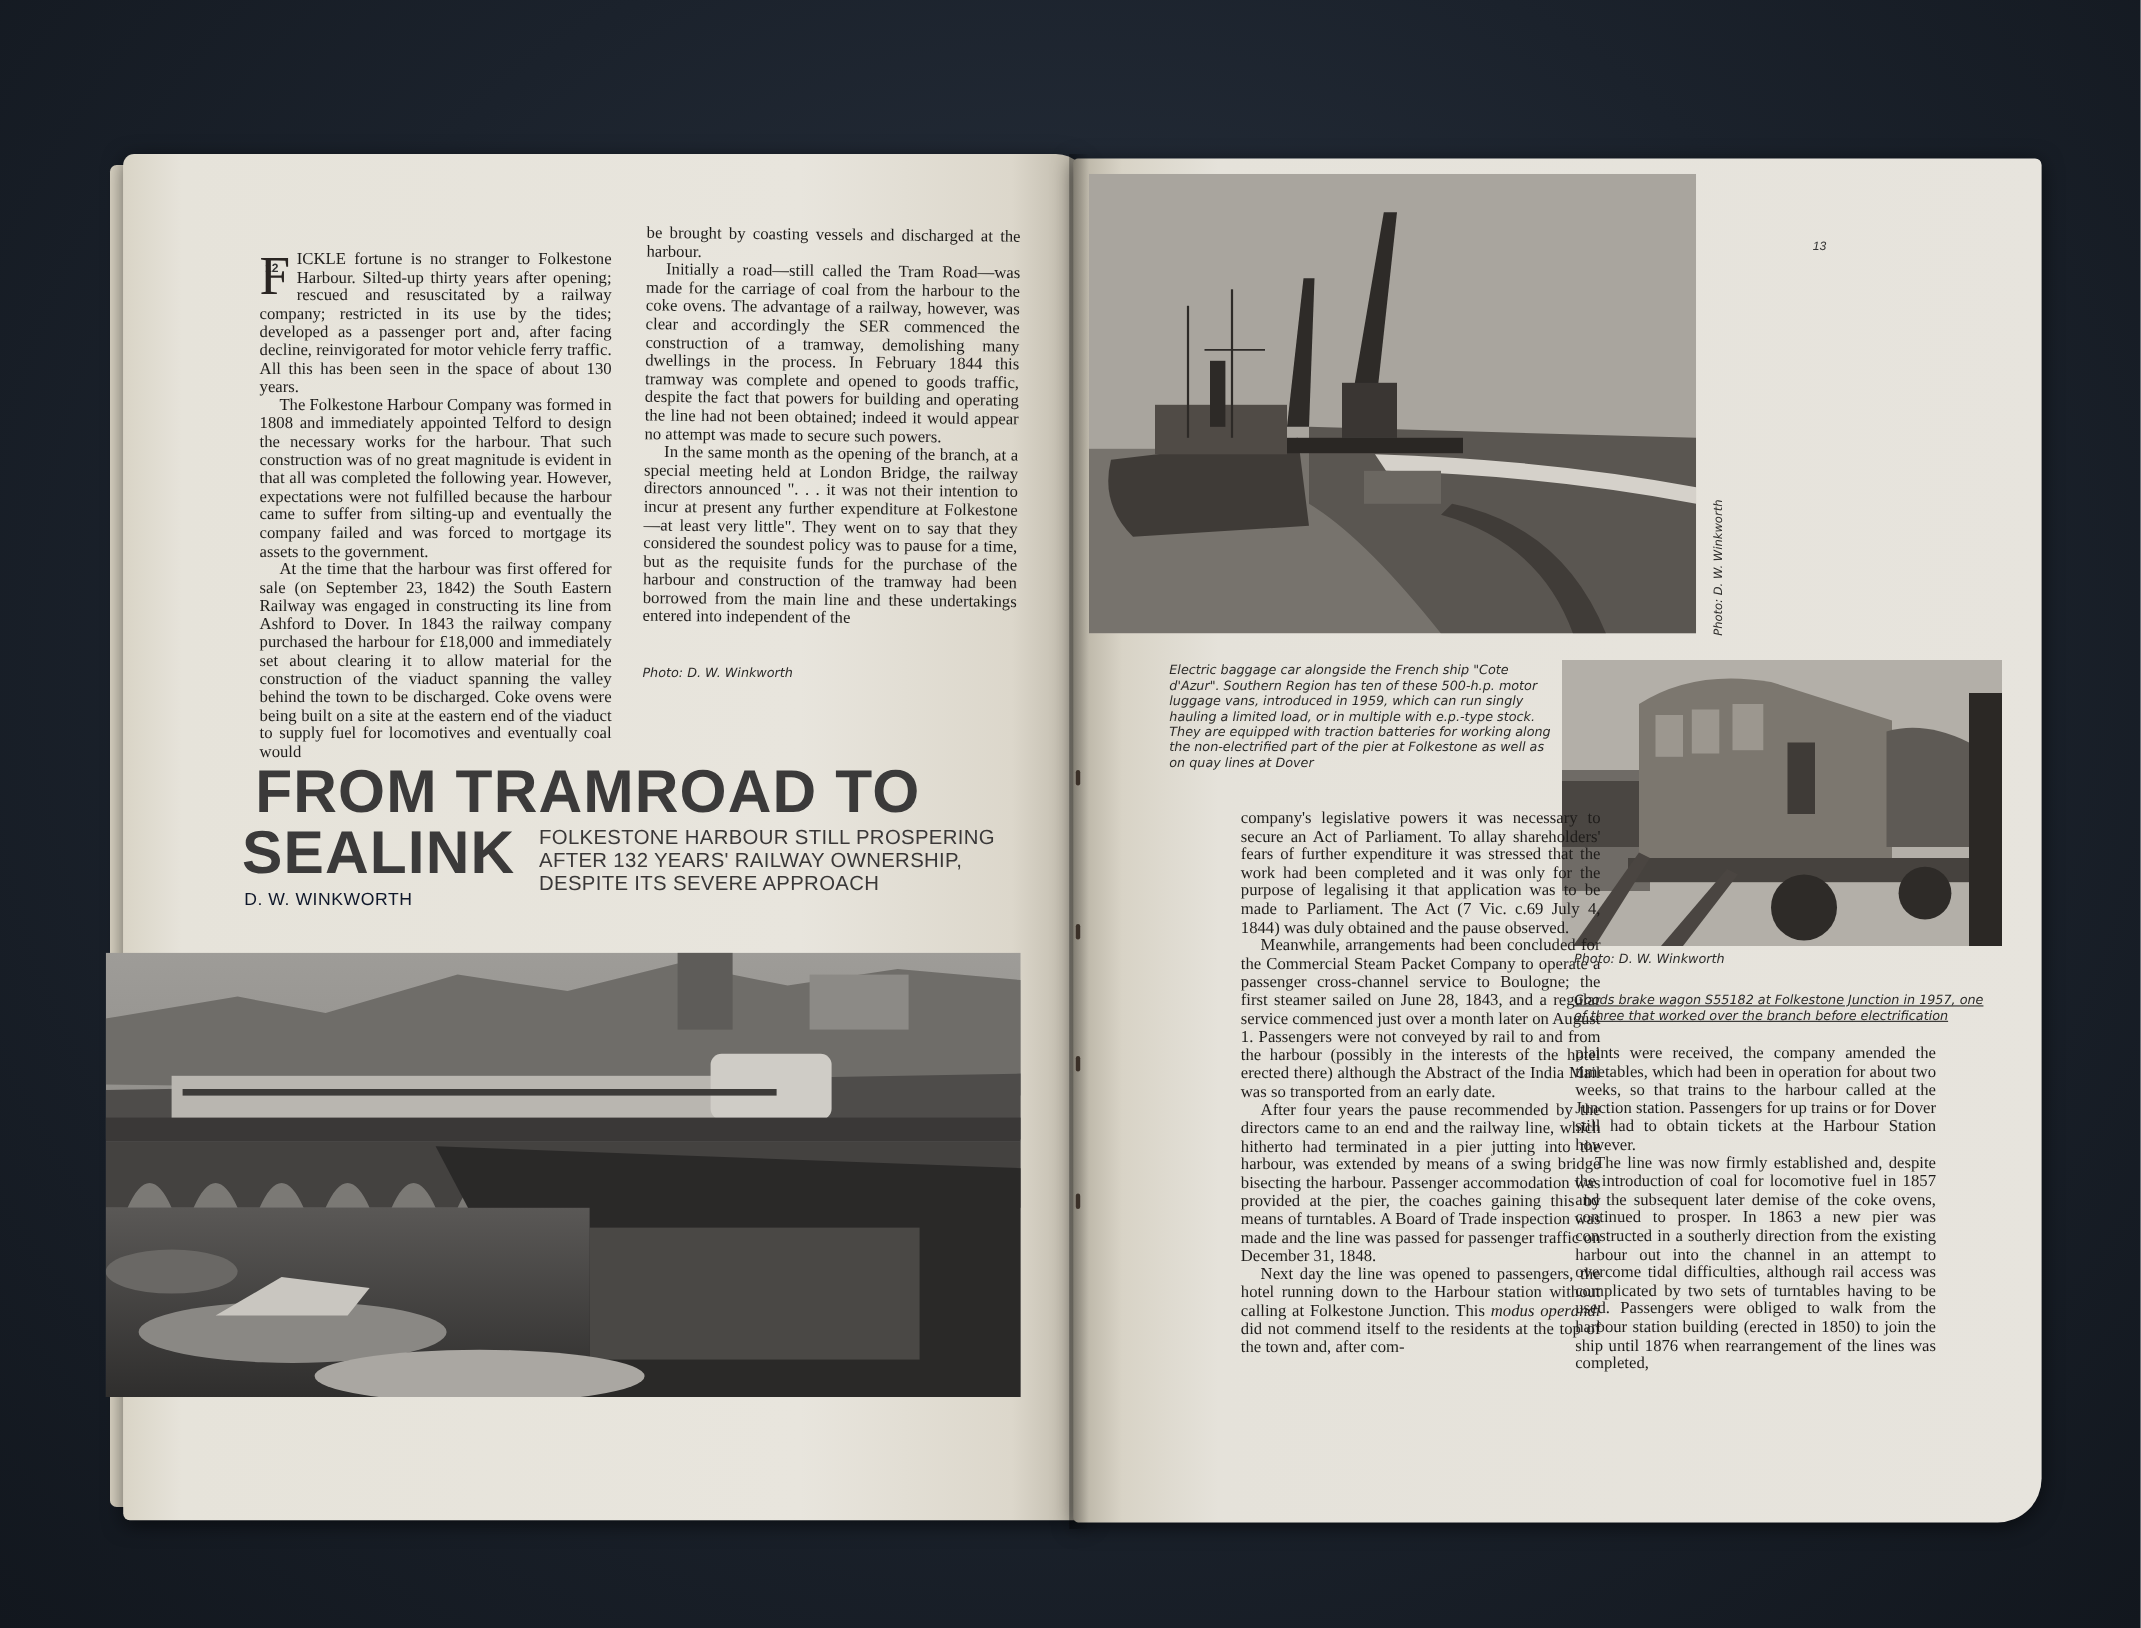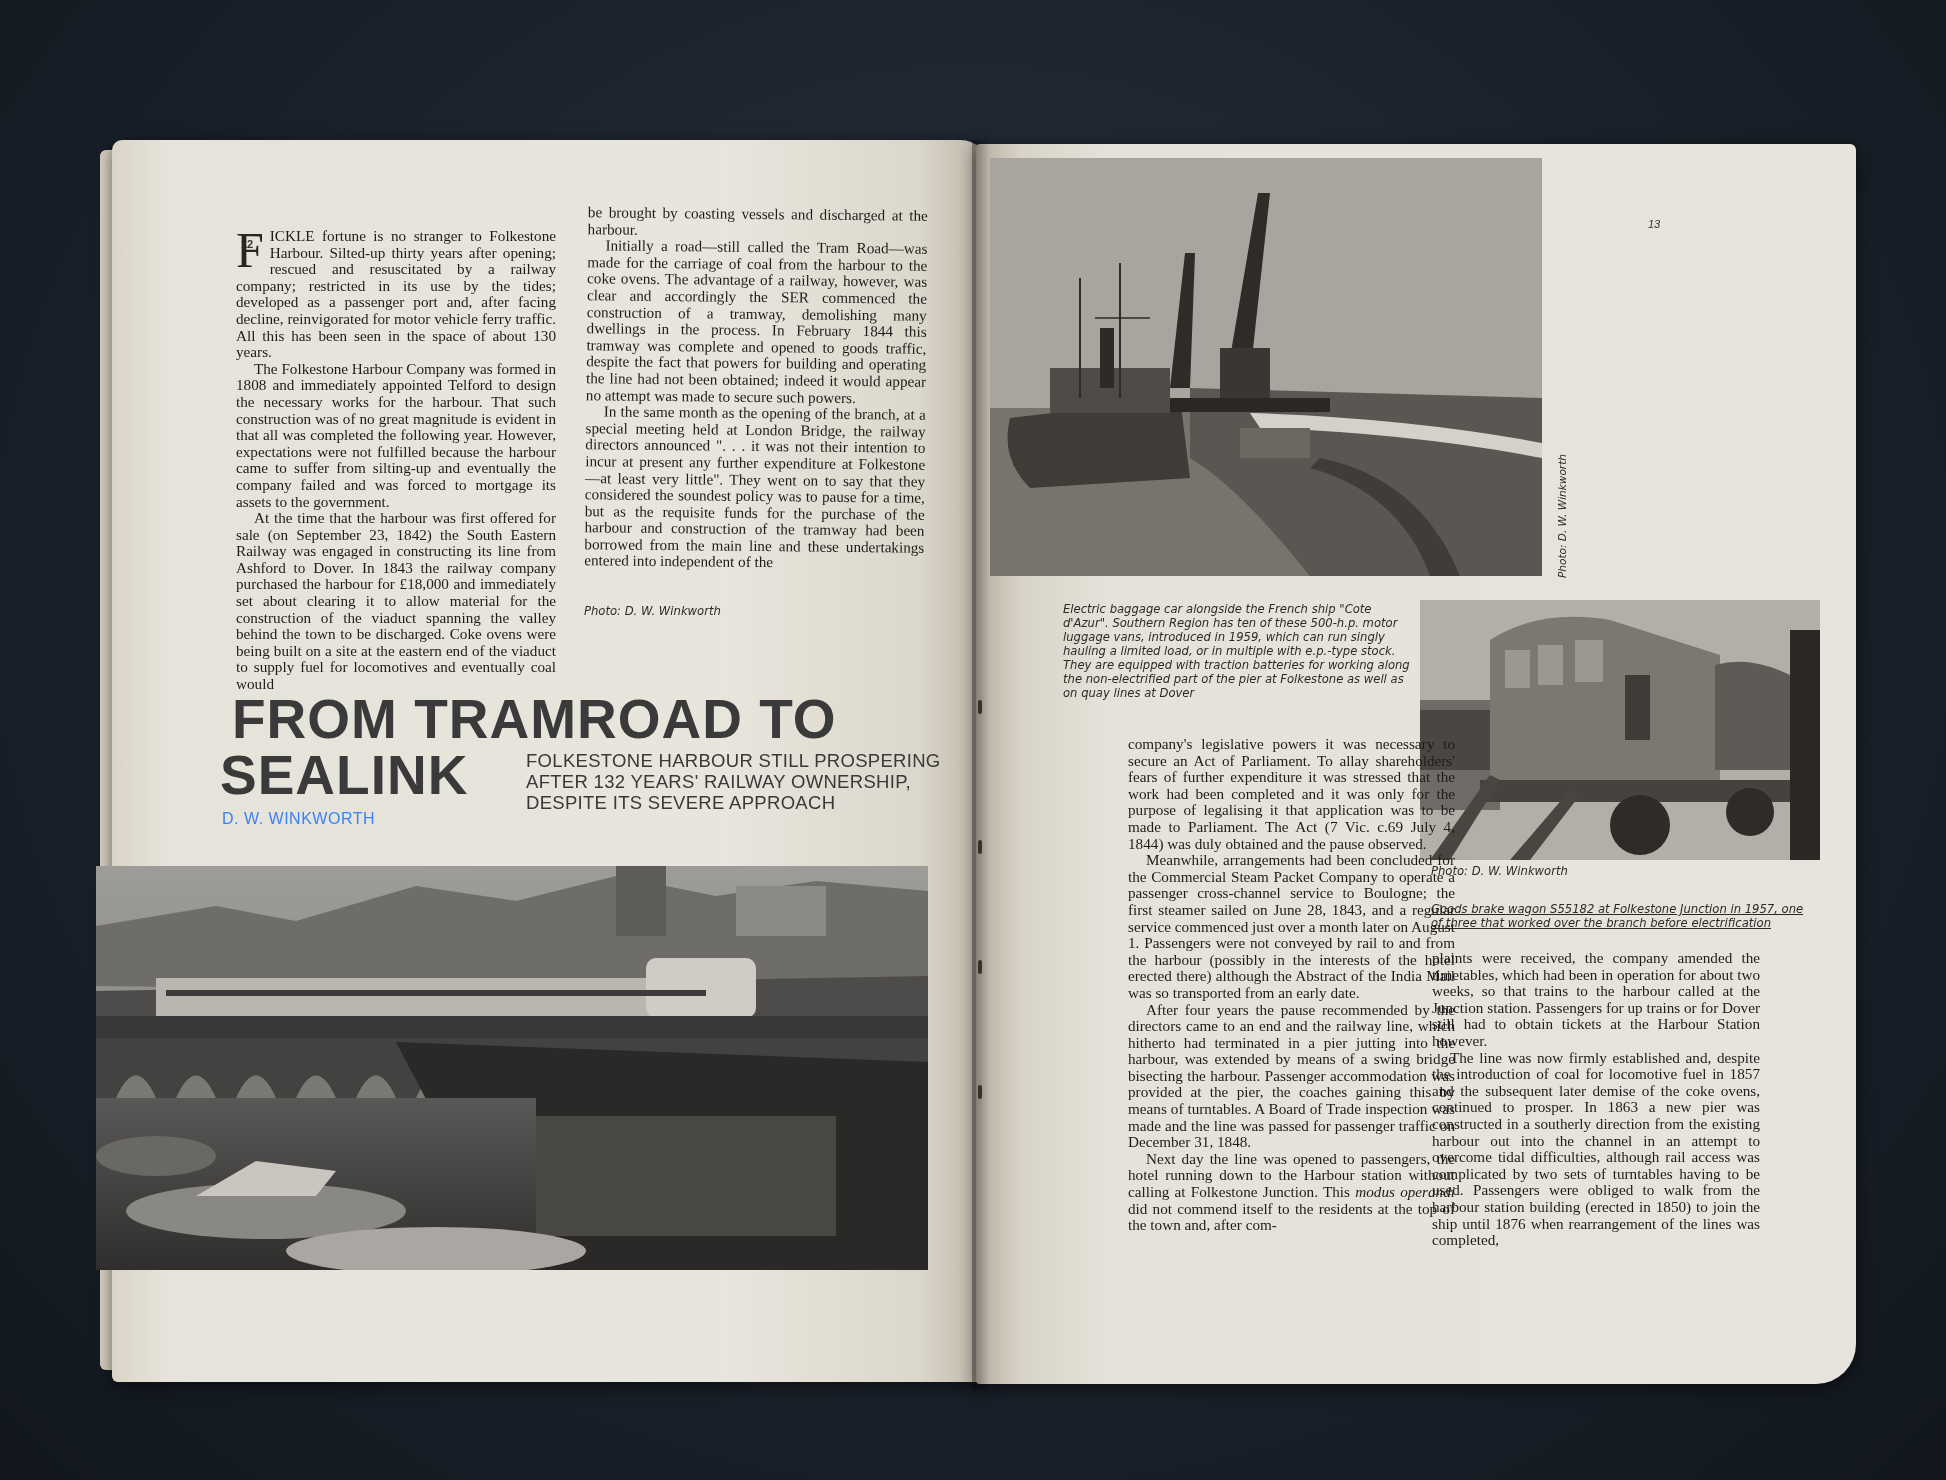--- a/index.html
+++ b/index.html
@@ -47,21 +47,21 @@
   .credit { margin-top:6px; }
   .headline {
     position:absolute; font-family:"Liberation Sans", sans-serif; font-weight:bold;
     color:#3b3a3a; letter-spacing:1px;
   }
   .standfirst {
     position:absolute; font-family:"Liberation Sans", sans-serif; font-size:18.5px;
     line-height:21px; color:#3a3838; letter-spacing:0.3px;
   }
   .byline {
-    position:absolute; font-family:"Liberation Sans", sans-serif; font-size:16px; color:#3b82f6; letter-spacing:0.5px;
+    position:absolute; font-family:"Liberation Sans", sans-serif; font-size:16px; color:#0f172a; letter-spacing:0.5px;
   }
   .photo { position:absolute; overflow:hidden; }
   .photo svg { display:block; width:100%; height:100%; }
   .vcredit {
     position:absolute; font-family:"DejaVu Sans", sans-serif; font-style:italic;
     font-size:10.5px; color:#2e2d2b; transform:rotate(-90deg); transform-origin:left top; white-space:nowrap;
   }
   .staple { position:absolute; width:4px; height:14px; background:#3a3028; border-radius:2px; }
 </style>
 </head>
@@ -90,21 +90,21 @@
   <p>Initially a road—still called the Tram Road—was made for the carriage of coal from the harbour to the coke ovens. The advantage of a railway, however, was clear and accordingly the SER commenced the construction of a tramway, demolishing many dwellings in the process. In February 1844 this tramway was complete and opened to goods traffic, despite the fact that powers for building and operating the line had not been obtained; indeed it would appear no attempt was made to secure such powers.</p>
   <p>In the same month as the opening of the branch, at a special meeting held at London Bridge, the railway directors announced ". . . it was not their intention to incur at present any further expenditure at Folkestone—at least very little". They went on to say that they considered the soundest policy was to pause for a time, but as the requisite funds for the purchase of the harbour and construction of the tramway had been borrowed from the main line and these undertakings entered into independent of the</p>
 </div>
 
 <div class="caption" style="left:584px; top:598px; width:348px;">
   <div class="credit">Photo: D. W. Winkworth</div>
 </div>
 
 <div class="headline" style="left:220px; top:690px; font-size:55px; line-height:58px;margin-left:12px;">FROM TRAMROAD TO</div>
 <div class="headline" style="left:220px; top:746px; font-size:55px; line-height:58px;">SEALINK</div>
-<div class="standfirst" style="left:490px; top:750px; width:420px;margin-left:36px;">FOLKESTONE HARBOUR STILL PROSPERING AFTER 132 YEARS' RAILWAY OWNERSHIP, DESPITE ITS SEVERE APPROACH</div>
+<div class="standfirst" style="left:490px; top:750px; width:420px;">FOLKESTONE HARBOUR STILL PROSPERING AFTER 132 YEARS' RAILWAY OWNERSHIP, DESPITE ITS SEVERE APPROACH</div>
 <div class="byline" style="left:222px; top:810px;">D. W. WINKWORTH</div>
 
 <div class="photo" style="left:96px; top:866px; width:832px; height:404px;" aria-label="Boat train crossing the harbour viaduct at Folkestone with boats moored in the foreground">
   <svg viewBox="0 0 832 404" preserveAspectRatio="none">
     <defs>
       <linearGradient id="sky1" x1="0" y1="0" x2="0" y2="1">
         <stop offset="0" stop-color="#9e9c98"></stop>
           <stop offset="1" stop-color="#7a7874"></stop>
       </linearGradient>
       <linearGradient id="water1" x1="0" y1="0" x2="0" y2="1">

